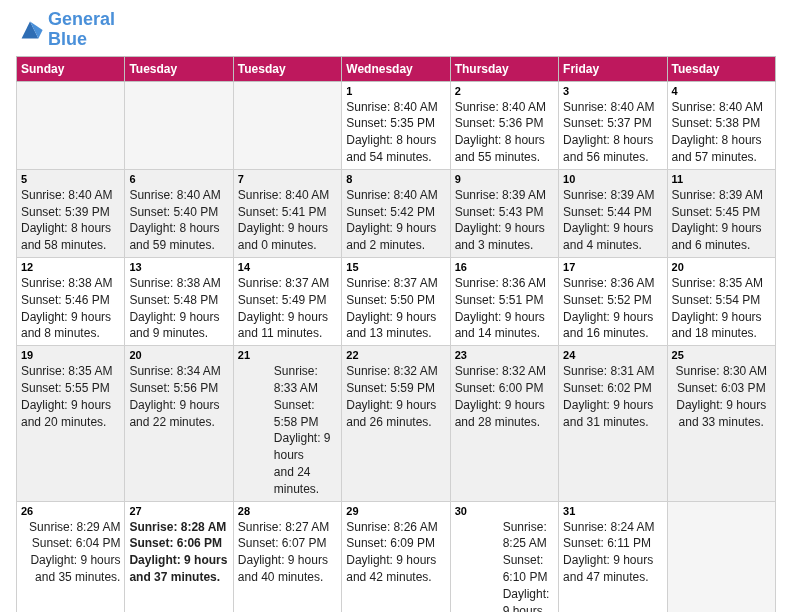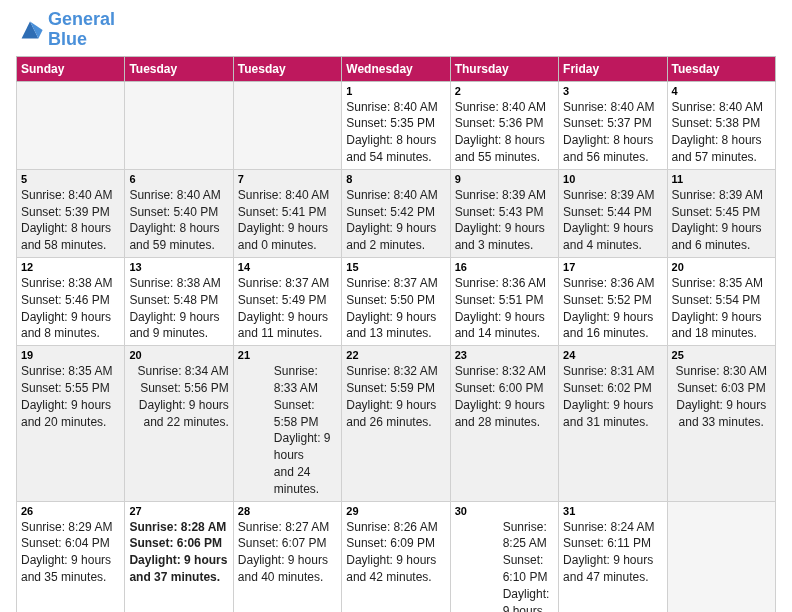--- a/index.html
+++ b/index.html
@@ -261,21 +261,21 @@
         <tr class="row-shaded">
           <td>
             <div class="day-num">19</div>
             <div class="day-info" style="white-space: pre-line;">Sunrise: 8:35 AM
 Sunset: 5:55 PM
 Daylight: 9 hours
 and 20 minutes.</div>
           </td>
           <td>
             <div class="day-num">20</div>
-            <div class="day-info" style="white-space: pre-line; text-align: right;">Sunrise: 8:34 AM
+            <div class="day-info" style="white-space: pre-line;">Sunrise: 8:34 AM
 Sunset: 5:56 PM
 Daylight: 9 hours
 and 22 minutes.</div>
           </td>
           <td>
             <div class="day-num">21</div>
             <div class="day-info" style="white-space: pre-line; margin-left: 36px;">Sunrise: 8:33 AM
 Sunset: 5:58 PM
 Daylight: 9 hours
 and 24 minutes.</div>
@@ -305,21 +305,21 @@
             <div class="day-num">25</div>
             <div class="day-info" style="white-space: pre-line; text-align: center;">Sunrise: 8:30 AM
 Sunset: 6:03 PM
 Daylight: 9 hours
 and 33 minutes.</div>
           </td>
         </tr>
         <tr>
           <td>
             <div class="day-num">26</div>
-            <div class="day-info" style="white-space: pre-line;">Sunrise: 8:29 AM
+            <div class="day-info" style="white-space: pre-line; text-align: right;">Sunrise: 8:29 AM
 Sunset: 6:04 PM
 Daylight: 9 hours
 and 35 minutes.</div>
           </td>
           <td>
             <div class="day-num">27</div>
             <div class="day-info" style="white-space: pre-line; font-weight: bold;">Sunrise: 8:28 AM
 Sunset: 6:06 PM
 Daylight: 9 hours
 and 37 minutes.</div>

